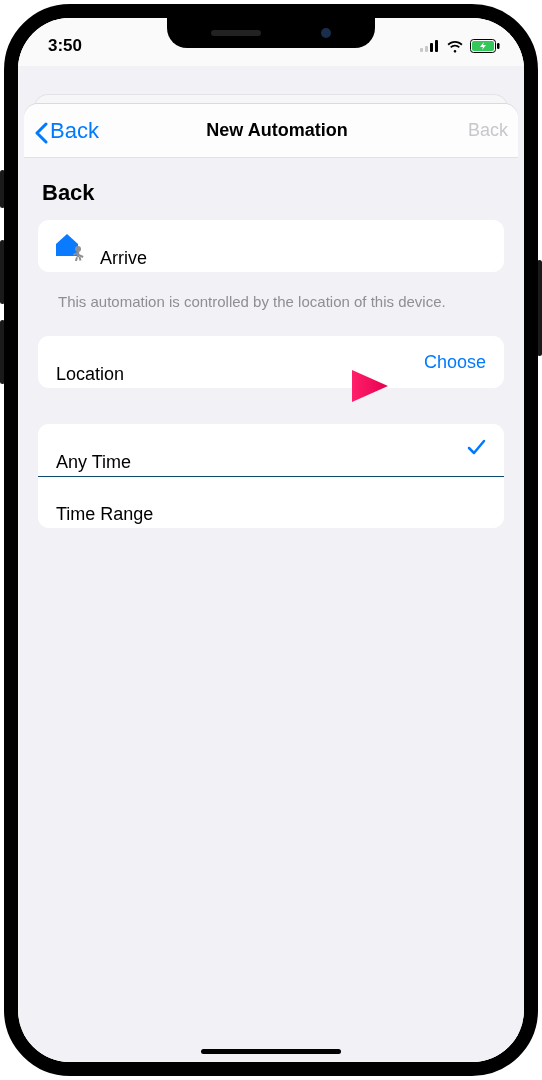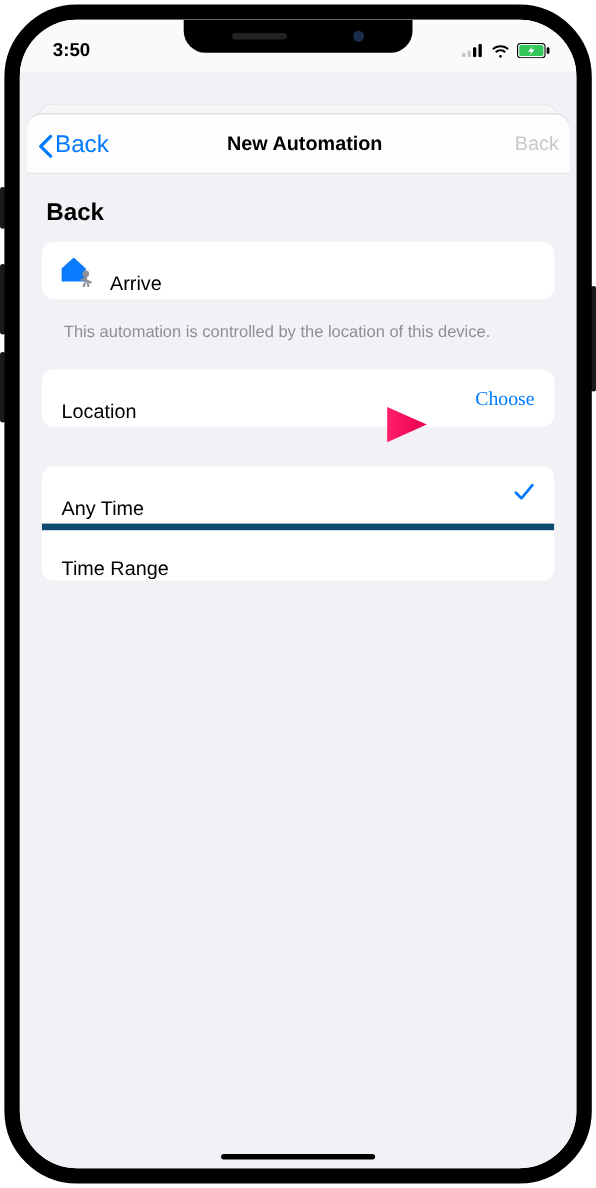--- a/index.html
+++ b/index.html
@@ -92,25 +92,25 @@
     
     .content { padding: 18px 14px 0 14px; position:relative; height: calc(100% - 54px); overflow:hidden;}
     .section-title { font-size: 22px; font-weight:700; color:#000; margin: 4px 4px 14px 4px; }
 
     .group {
       background:#fff; border-radius:11px; overflow:hidden; margin-bottom: 10px;
     }
     .row {
       display:flex; align-items:center; min-height:52px;
       padding: 0 18px; font-size:18px; color:#000;
-      border-top:6px solid #0c4a6e;
+      border-top:1px solid #0c4a6e;
     }
     .row:first-child { border-top:none; }
     .row .left { flex:1;margin-top:24px; }
-    .row .right { color:#007aff; font-size:18px;font-family:Liberation Serif, serif; }
+    .row .right { color:#007aff; font-size:18px; }
     .row .check { color:#007aff; font-size:22px; font-weight:400; }
 
     .helper {
       font-size:15px; color:#8e8e93; padding: 10px 20px 24px 20px; line-height:1.35;
     }
 
     .arrive-icon { width:34px; height:30px; margin-right:14px; margin-left:-4px; position:relative; }
 
     
     .arrow-annot {

